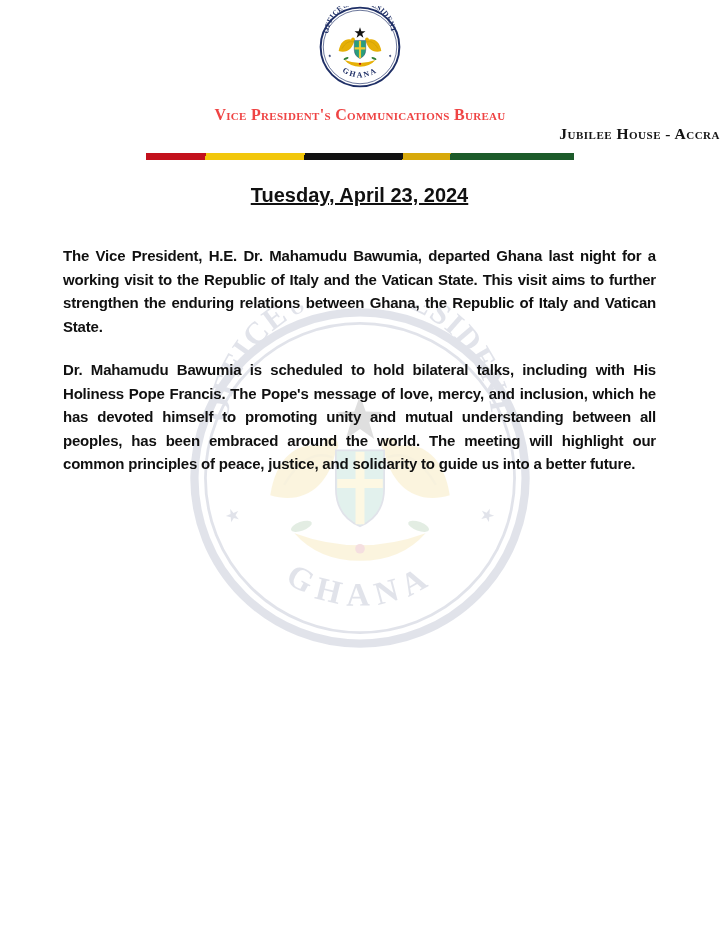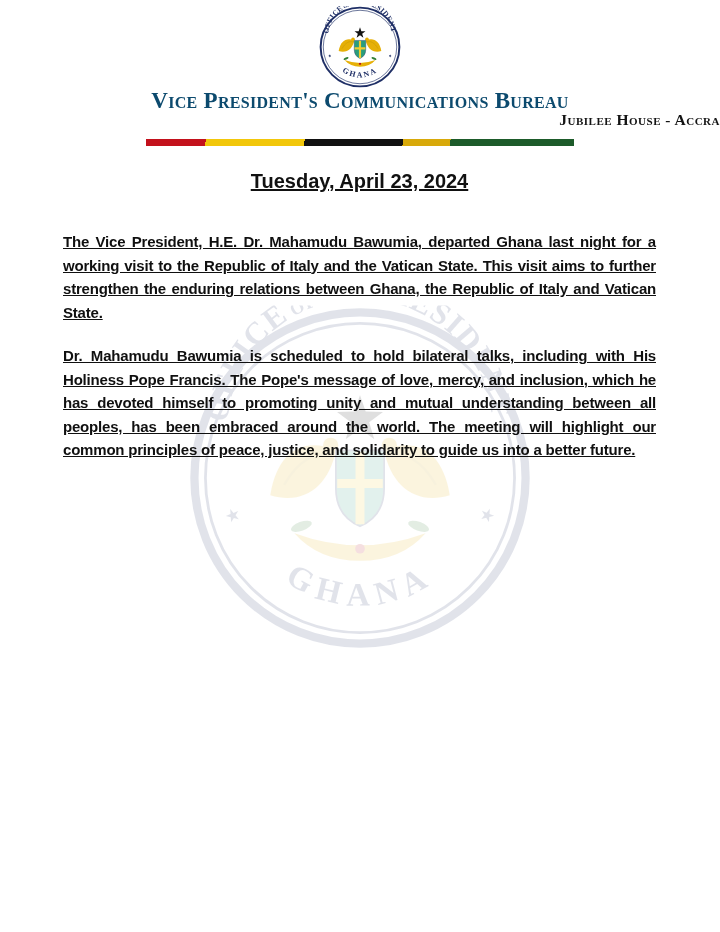--- a/index.html
+++ b/index.html
@@ -8,36 +8,36 @@
     font-family:"Liberation Sans","DejaVu Sans",sans-serif;color:#111;
   }
   .defs-svg{position:absolute;width:0;height:0;overflow:hidden;}
   .watermark{
     position:absolute;left:360px;top:478px;width:345px;height:345px;
     transform:translate(-50%,-50%);opacity:.13;pointer-events:none;
   }
   .content{position:relative;z-index:1;}
   .seal{display:block;margin:6px auto 0;width:82px;height:82px;}
   .bureau{
-    margin-top:2px;text-align:center;line-height:21px;
+    margin-top:16px;text-align:center;line-height:21px;
     font-family:"Liberation Serif","DejaVu Serif",serif;font-weight:700;
-    font-variant:small-caps;font-size:23px;letter-spacing:.3px;color:#0c4a6e;
+    font-variant:small-caps;font-size:16px;letter-spacing:.3px;color:#ef4444;
   }
   .address{
     text-align:right;line-height:17px;
     font-family:"Liberation Serif","DejaVu Serif",serif;font-weight:700;
     font-variant:small-caps;font-size:15.5px;letter-spacing:.5px;color:#141414;
   }
   .flagbar{width:428px;height:7px;margin:11px auto 0;}
   .date{margin:26px 64px 0 63px;text-align:center;font-size:20px;font-weight:700;line-height:18px;text-decoration:underline;}
   .bodytext{
     margin:40px 64px 0 63px;font-size:15px;line-height:23.5px;font-weight:700;
     text-align:justify;letter-spacing:-0.2px;color:#101010;
   }
-  .bodytext p{margin:8px 0 20px;text-decoration:underline;}
+  .bodytext p{margin:8px 0 20px;}
   .bodytext p:last-child{margin-bottom:0;}
   .sigblock{margin:5px 0 0 62px;}
   .signature{display:block;width:150px;height:90px;}
   .signame{font-size:18.5px;font-weight:700;line-height:21px;margin:1px 0 0 8px;color:#0f0f0f;}
   .sigtitle{font-size:18.5px;font-weight:700;line-height:21px;margin-left:8px;color:#0f0f0f;}
   .sealtext{font-family:"Liberation Serif","DejaVu Serif",serif;font-weight:700;}
 </style>
 </head>
 <body>
 

